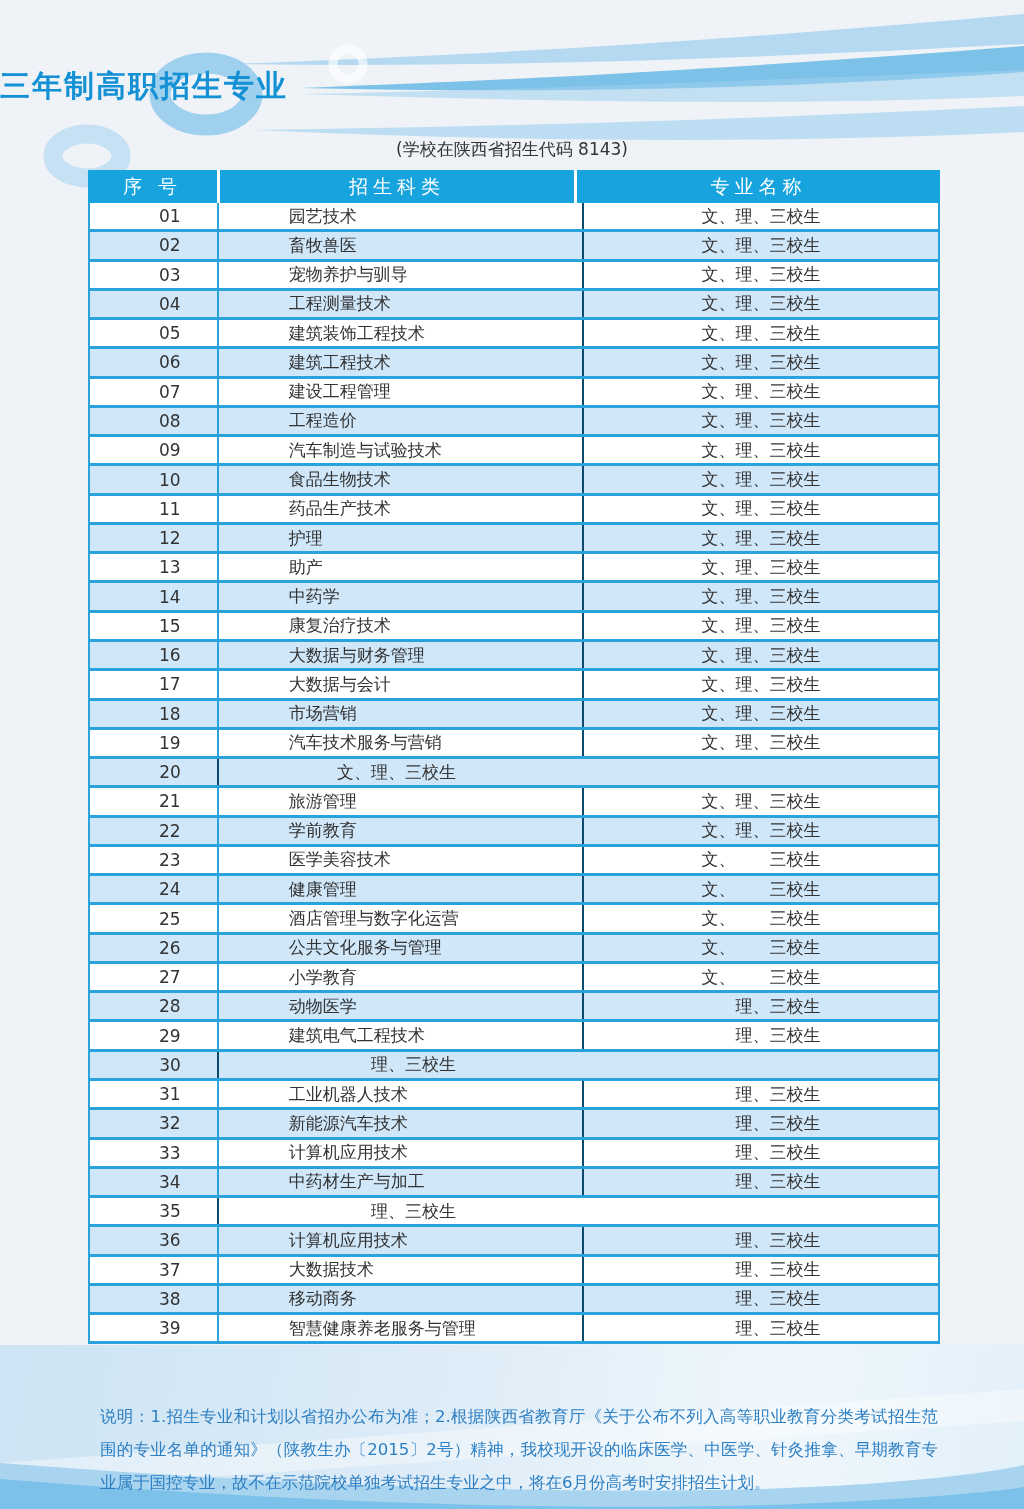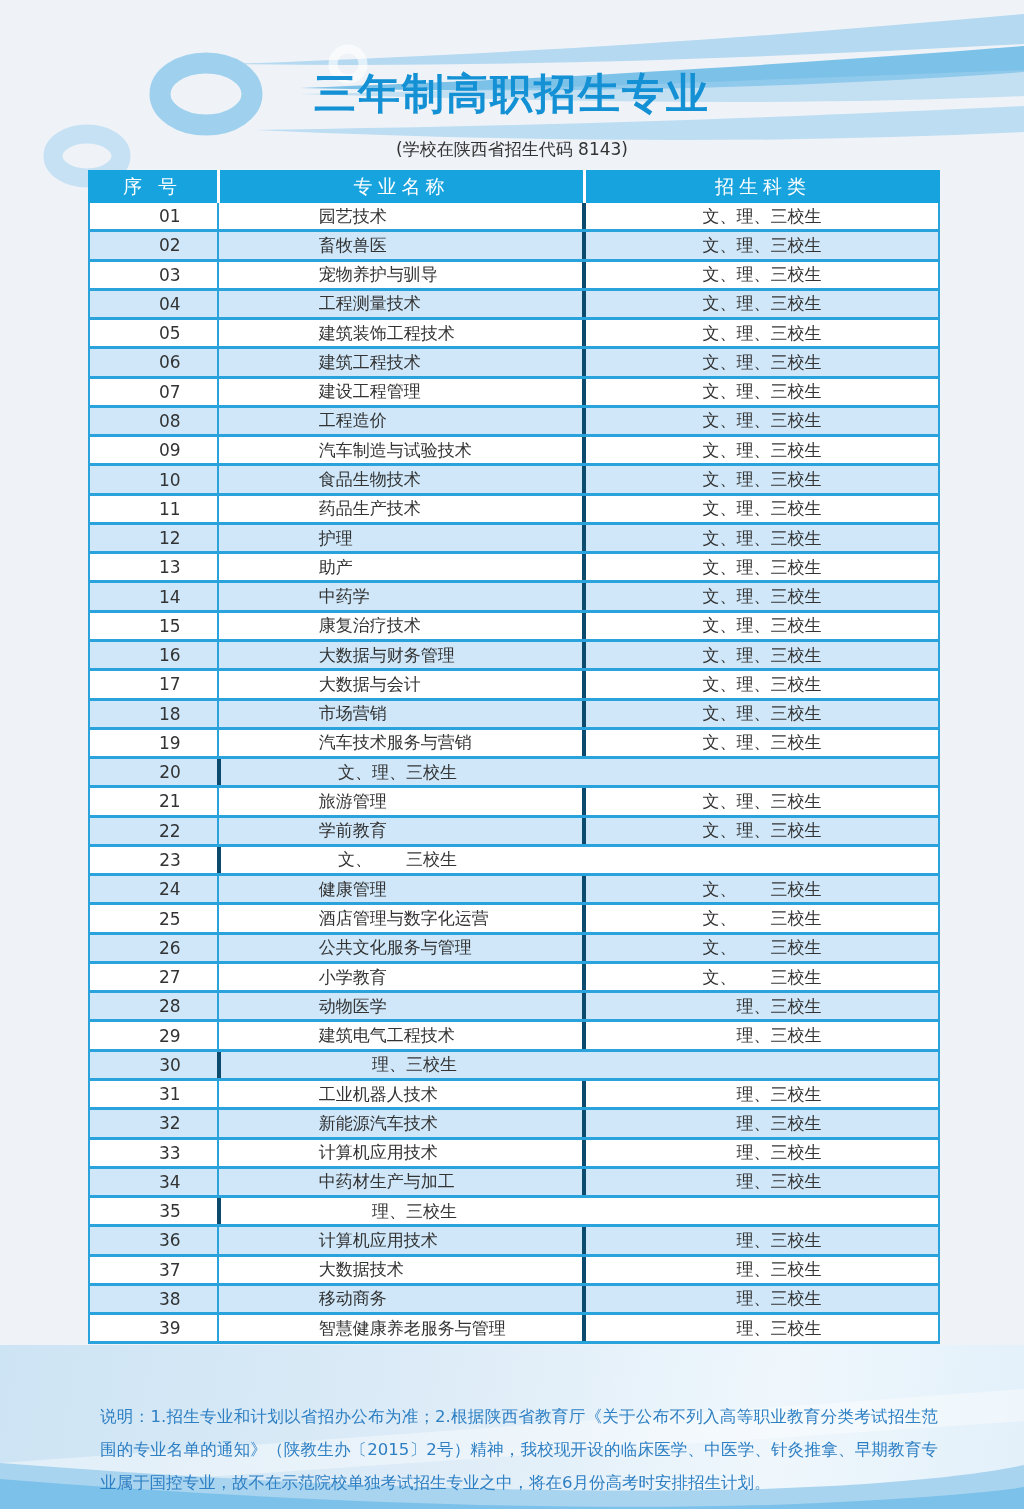--- a/index.html
+++ b/index.html
@@ -15,22 +15,21 @@
     overflow:hidden;
   }
   
   .top-decor{
     position:absolute;left:0;top:0;width:1024px;height:210px;
     pointer-events:none;
   }
   
   .page-title{
     position:absolute;left:0;top:66px;width:1024px;
-    text-align:center;
-    font-size:42px;font-weight:bold;
+    font-size:30px;font-weight:bold;
     color:#1391d4;
     letter-spacing:2px;
     z-index:3;
   }
   .page-subtitle{
     position:absolute;left:0;top:138px;width:1024px;
     text-align:center;
     font-size:17px;color:#333;
     z-index:3;
   }
@@ -60,22 +59,22 @@
   .trow:nth-child(even){background:#cfe7f8;}
   .td{
     box-sizing:border-box;
     display:flex;align-items:center;
     font-size:17px;color:#333;
     white-space:pre;
   }
   .c1{width:129px;justify-content:center;}
   .c2{width:366px;}
   .c3{width:357px;justify-content:center;}
-  .trow .c2{border-left:2px solid #2aa2dc;padding-left:100px;}
-  .trow .c3{border-left:4px solid #0c4a6e;}
+  .trow .c2{border-left:2px solid #2aa2dc;padding-left:70px;}
+  .trow .c3{border-left:2px solid #0c4a6e;}
   .trow .c1{border-left:2px solid #2aa2dc;padding-left:33px;}
   .trow{border-right:2px solid #2aa2dc;}
   
   .bottom-section{
     position:absolute;left:0;top:1345px;width:1024px;height:164px;
     background:linear-gradient(100deg,#cde4f4 0%,#dcebf7 40%,#eff7fc 75%,#e2f0fa 100%);
     z-index:1;
   }
   .bottom-waves{position:absolute;left:0;bottom:0;width:1024px;height:164px;}
   .footer-note{
@@ -101,22 +100,22 @@
     <ellipse cx="87" cy="156" rx="34" ry="22" fill="none" stroke="#c6e1f4" stroke-width="19"></ellipse>
     <circle cx="348" cy="64" r="15" fill="none" stroke="#ffffff" stroke-width="9" opacity="0.6"></circle>
   </svg>
 
   <div class="page-title">三年制高职招生专业</div>
   <div class="page-subtitle">(学校在陕西省招生代码 8143)</div>
 
   <div class="enroll-table">
     <div class="thead">
       <div class="th c1">序 号</div>
+      <div class="th c3">招生科类</div>
       <div class="th c2">专业名称</div>
-      <div class="th c3">招生科类</div>
     </div>
     <div class="tbody">
 
     <div class="trow">
         <div class="td c1">01</div>
         <div class="td c2">园艺技术</div>
         <div class="td c3">文、理、三校生</div>
       </div>
         <div class="trow">
         <div class="td c1">02</div>
@@ -217,20 +216,21 @@
         <div class="td c2">旅游管理</div>
         <div class="td c3">文、理、三校生</div>
       </div>
         <div class="trow">
         <div class="td c1">22</div>
         <div class="td c2">学前教育</div>
         <div class="td c3">文、理、三校生</div>
       </div>
         <div class="trow">
         <div class="td c1">23</div>
+        <div class="td c2">医学美容技术</div>
         <div class="td c3">文、　　三校生</div>
       </div>
         <div class="trow">
         <div class="td c1">24</div>
         <div class="td c2">健康管理</div>
         <div class="td c3">文、　　三校生</div>
       </div>
         <div class="trow">
         <div class="td c1">25</div>
         <div class="td c2">酒店管理与数字化运营</div>

